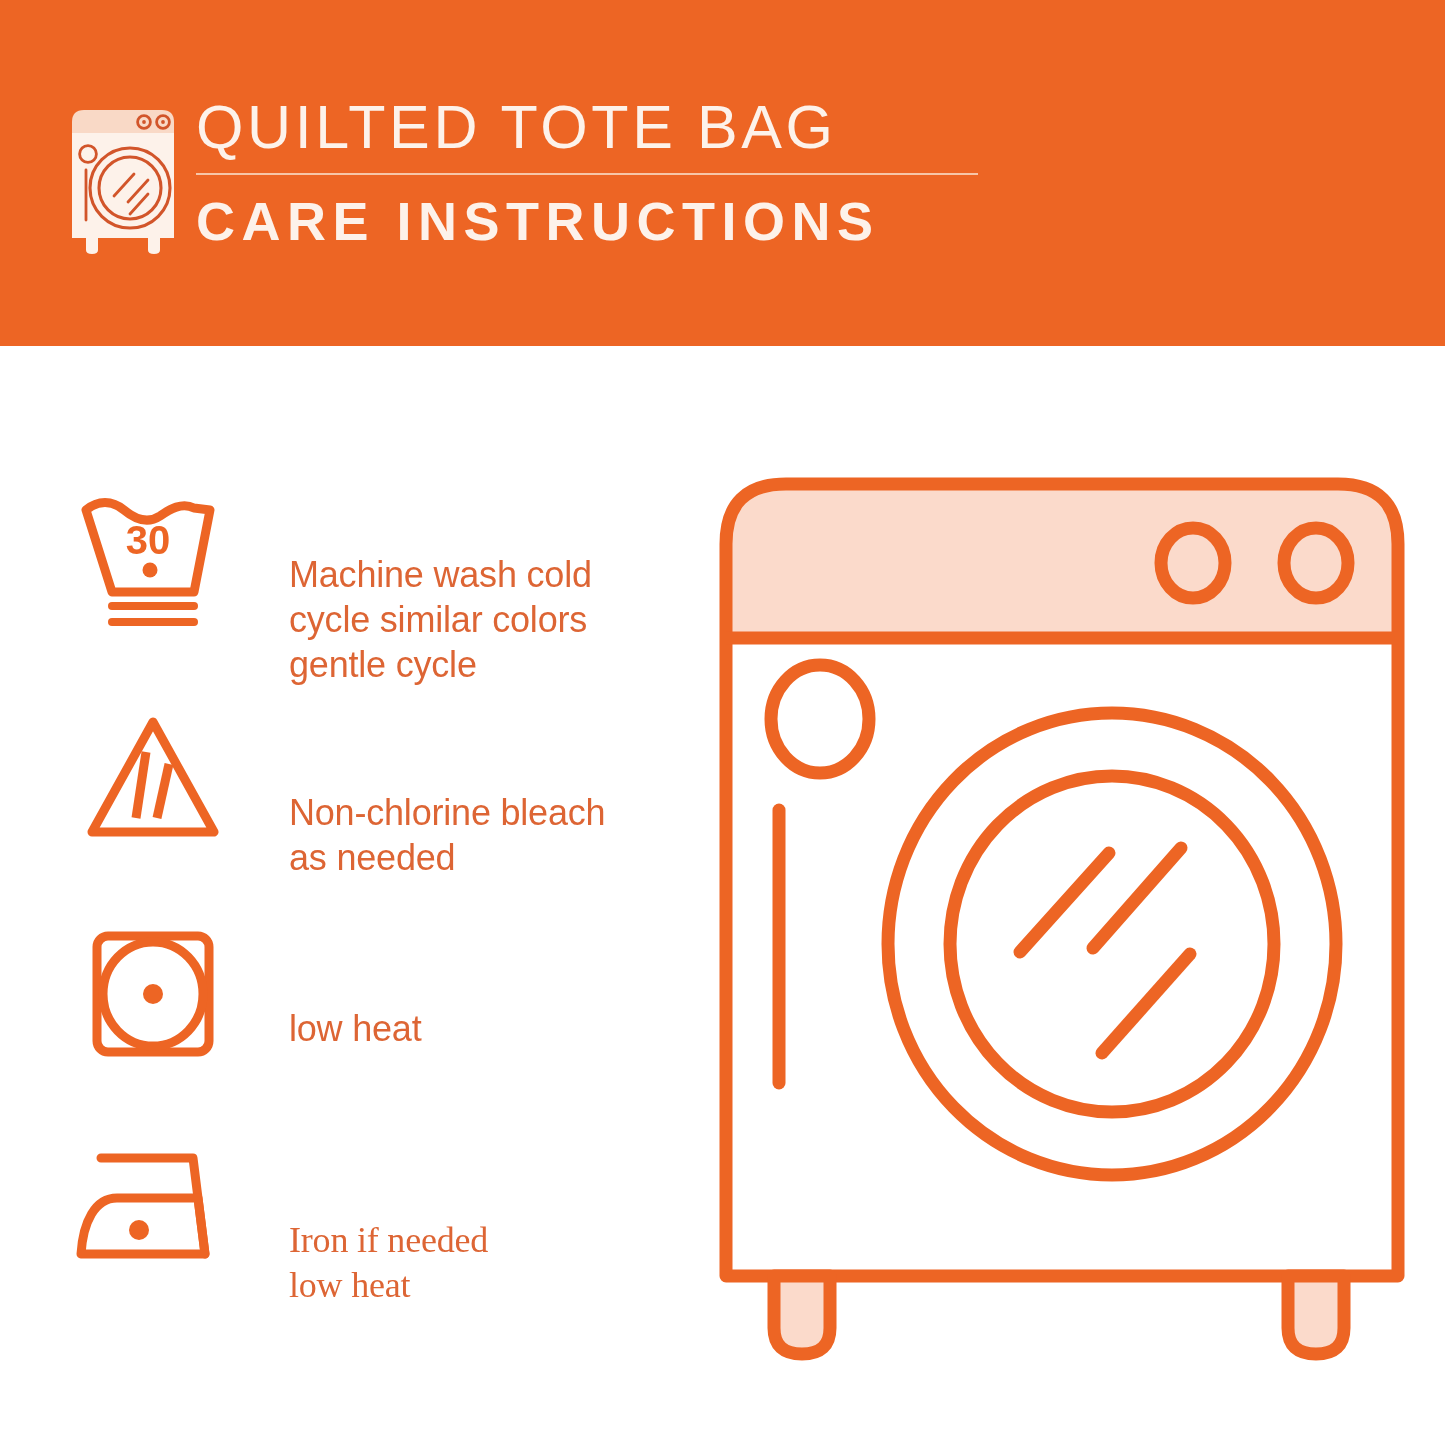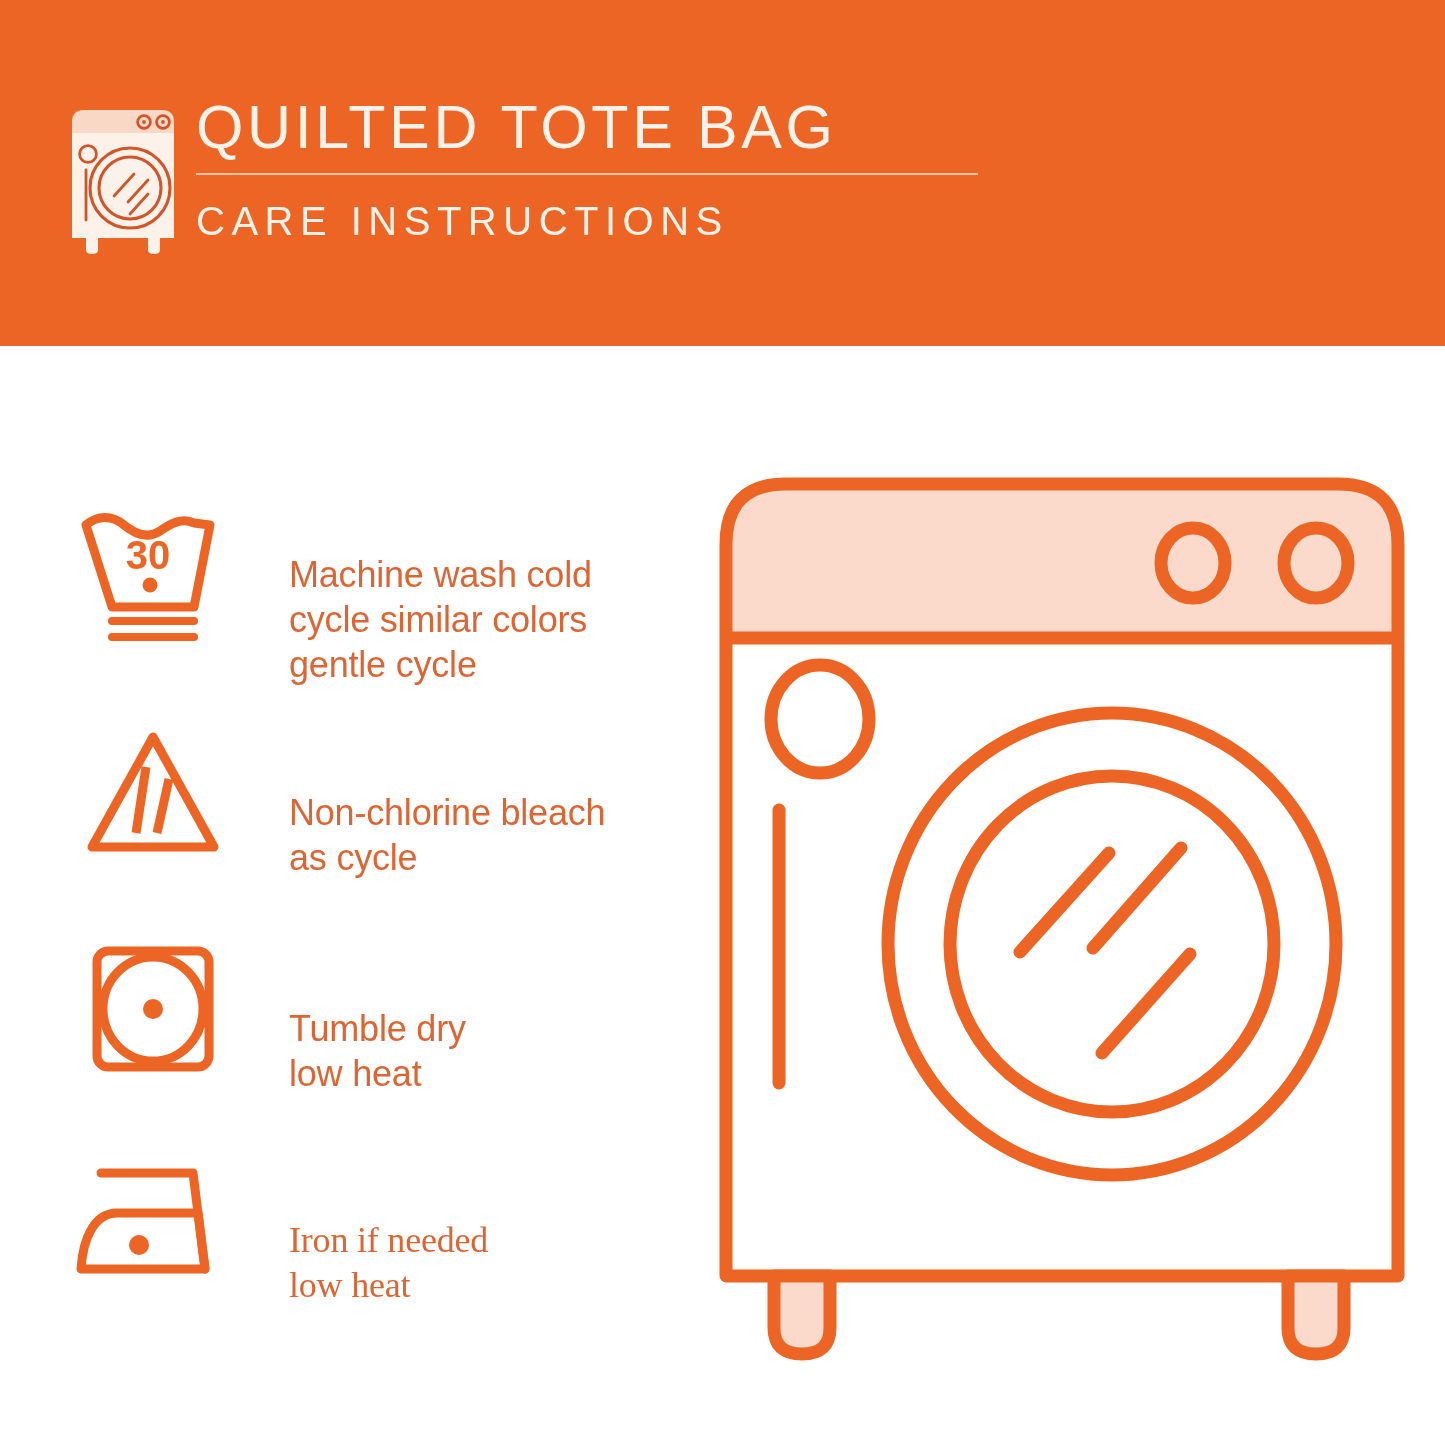--- a/index.html
+++ b/index.html
@@ -55,23 +55,23 @@
   #title-divider {
     width: 782px;
     height: 2px;
     background: #F7C6A8;
     margin-top: 11px;
     margin-bottom: 9px;
   }
 
   #title-sub {
     color: #FDF2EA;
-    font-size: 40px;
+    font-size: 54px;
     line-height: 74px;
-    font-weight: 400;
+    font-weight: 700;
     letter-spacing: 6.5px;
     white-space: nowrap;
   }
 
   
   #care-list {
     position: absolute;
     left: 0;
     top: 346px;
     width: 700px;
@@ -89,21 +89,20 @@
   .care-row.r2 { top: 578px; }
   .care-row.r3 { top: 790px; font-family: Liberation Serif, serif; }
 
   .care-symbol {
     position: absolute;
     left: 68px;
     top: 0;
     width: 170px;
     height: 170px;
     display: flex;
-    align-items: center;
     justify-content: center;
   }
 
   .care-text {
     position: absolute;
     left: 289px;
     width: 400px;
     color: #DD6534;
     font-size: 36px;
     line-height: 45px;
@@ -203,34 +202,33 @@
         <svg viewBox="0 0 150 140" width="150" height="140" aria-hidden="true">
 
           <path d="M75 14 L136 124 L14 124 Z" fill="none" stroke="#ED6524" stroke-width="9" stroke-linejoin="round"></path>
 
           <line x1="68" y1="44" x2="58" y2="110" stroke="#ED6524" stroke-width="9" stroke-linecap="butt"></line>
           <line x1="91" y1="56" x2="79" y2="110" stroke="#ED6524" stroke-width="9" stroke-linecap="butt"></line>
         </svg>
       </div>
       <div class="care-text">
         <div>Non-chlorine bleach</div>
-        <div>as cycle</div>
+        <div>as needed</div>
       </div>
     </div>
 
     <div class="care-row r2">
       <div class="care-symbol">
         <svg viewBox="0 0 150 140" width="150" height="140" aria-hidden="true">
           <rect x="19" y="12" width="112" height="116" rx="11" ry="11" fill="none" stroke="#ED6524" stroke-width="9"></rect>
           <ellipse cx="75" cy="70" rx="50" ry="52" fill="none" stroke="#ED6524" stroke-width="9"></ellipse>
           <circle cx="75" cy="70" r="10" fill="#ED6524"></circle>
         </svg>
       </div>
       <div class="care-text">
-        <div>Tumble dry</div>
         <div>low heat</div>
       </div>
     </div>
 
     <div class="care-row r3">
       <div class="care-symbol">
         <svg viewBox="0 0 160 140" width="160" height="140" aria-hidden="true">
 
           <path d="M28 22 L120 22 L132 118" fill="none" stroke="#ED6524" stroke-width="9" stroke-linecap="round" stroke-linejoin="round"></path>
 

